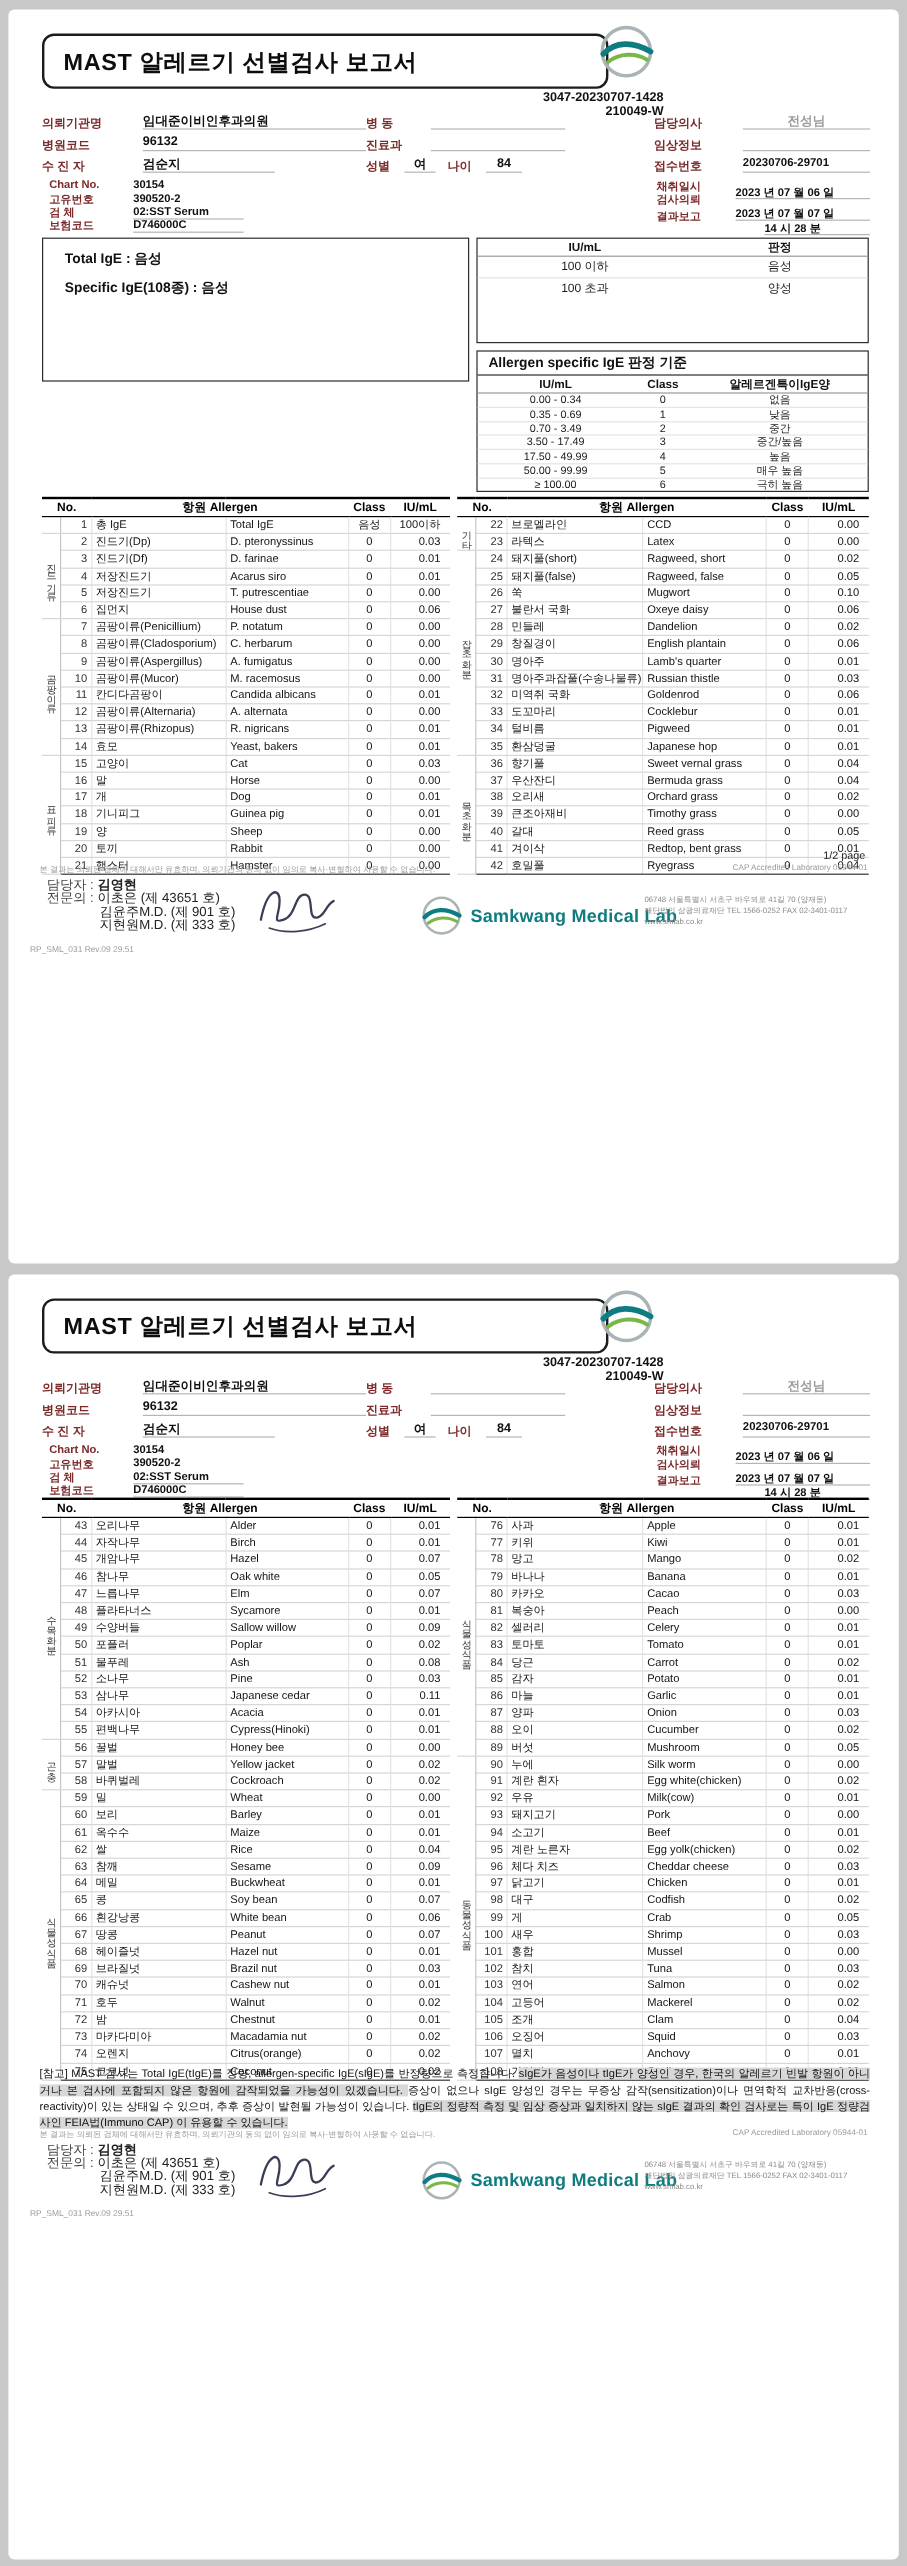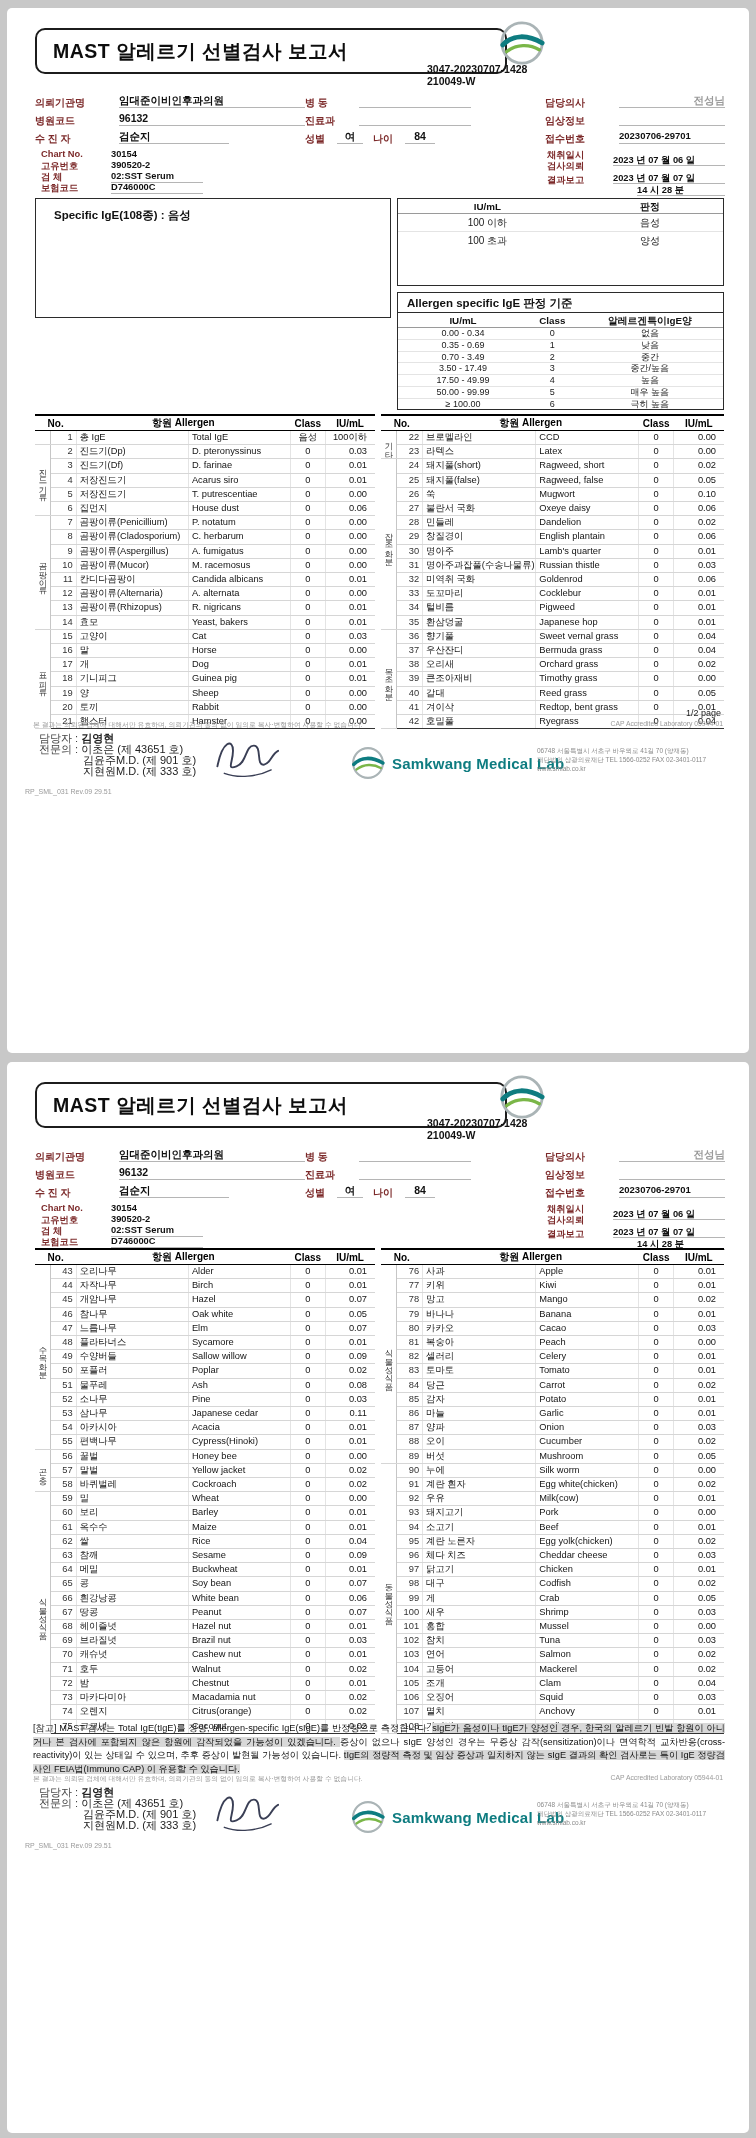--- a/index.html
+++ b/index.html
@@ -7,30 +7,30 @@
   body{background:#c8c8c8;position:relative;font-family:"Liberation Sans","DejaVu Sans",sans-serif;overflow:hidden}
   .page{position:absolute;left:7px;width:742px;background:#ffffff;border-radius:5px}
   #page1{top:8px;height:1045px}
   #page2{top:1062px;height:1071px}
   .slot-top{position:absolute;left:0;top:0;width:100%;height:190px}
   .slot-footer{position:absolute;left:0;width:100%;height:90px}
 
   
   .title-box{position:absolute;left:28px;top:20px;width:472px;height:46px;border:2.5px solid #1c1c1c;border-radius:10px;display:flex;align-items:center;padding-left:16px;font-size:19.5px;font-weight:bold;letter-spacing:.5px;color:#0d0d0d}
   .logo{position:absolute;left:492px;top:12px;width:46px;height:46px}
-  .docnos{position:absolute;left:420px;top:56px;width:126px;font-size:10.5px;font-weight:bold;line-height:11.5px;color:#111}
+  .docnos{position:absolute;left:420px;top:68px;width:126px;text-align:right;font-size:10.5px;font-weight:bold;line-height:11.5px;color:#111}
 
   
   .plabel{position:absolute;font-size:10px;font-weight:700;color:#7c2a2a;white-space:nowrap}
   .pvalue{position:absolute;font-size:10.5px;font-weight:700;color:#101010;height:14px;white-space:nowrap}
   .plabel2{position:absolute;font-size:9.3px;font-weight:700;color:#7c2a2a;white-space:nowrap}
   .pvalue2{position:absolute;font-size:9.3px;font-weight:700;color:#101010;height:12px;white-space:nowrap}
   .u{border-bottom:1px solid #b5b5b5}
   .ctr{text-align:center}
-  .rt{text-align:right}
+  .rt{text-align:center}
   .ghost{color:#9b9b9b}
 
   
   .box{position:absolute;border:1.5px solid #2b2b2b;background:#fff}
   .sum-title{height:24px;line-height:24px;text-align:center;font-weight:bold;font-size:12.5px;letter-spacing:5px;text-indent:5px;border-bottom:1px solid #2b2b2b;color:#111}
   .sum-line{font-size:11.5px;font-weight:600;padding:9px 0 0 18px;color:#111}
   .crit-title{height:20px;line-height:20px;font-weight:bold;font-size:11.5px;padding-left:9px;border-bottom:1px solid #2b2b2b;color:#111}
   .crit-head{display:grid;font-weight:bold;font-size:9.8px;height:15px;line-height:15px;text-align:center;border-bottom:1px solid #9a9a9a;color:#111}
   .cols2{grid-template-columns:55% 45%}
   .cols3{grid-template-columns:40% 15% 45%}
@@ -120,20 +120,21 @@
 
   <span class="plabel2" style="left:540px;top:141px">채취일시</span>
   <span class="plabel2" style="left:540px;top:152px">검사의뢰</span>
   <span class="pvalue2 u" style="left:606px;top:146px;width:112px">2023 년 07 월 06 일</span>
   <span class="plabel2" style="left:540px;top:166px">결과보고</span>
   <span class="pvalue2 u" style="left:606px;top:164px;width:112px">2023 년 07 월 07 일</span>
   <span class="pvalue2 u" style="left:630px;top:176px;width:88px">14 시 28 분</span>
 </div>
 
   <div class="box" style="left:28px;top:190px;width:356px;height:120px">
+    <div class="sum-line">Total IgE : 음성</div>
     <div class="sum-line">Specific IgE(108종) : 음성</div>
   </div>
 
   <div class="box" style="left:390px;top:190px;width:327px;height:88px">
     <div class="crit-head cols2">
       <span>IU/mL</span>
       <span>판정</span>
     </div>
     <div class="rows2">
         <div class="crit-row cols2">

